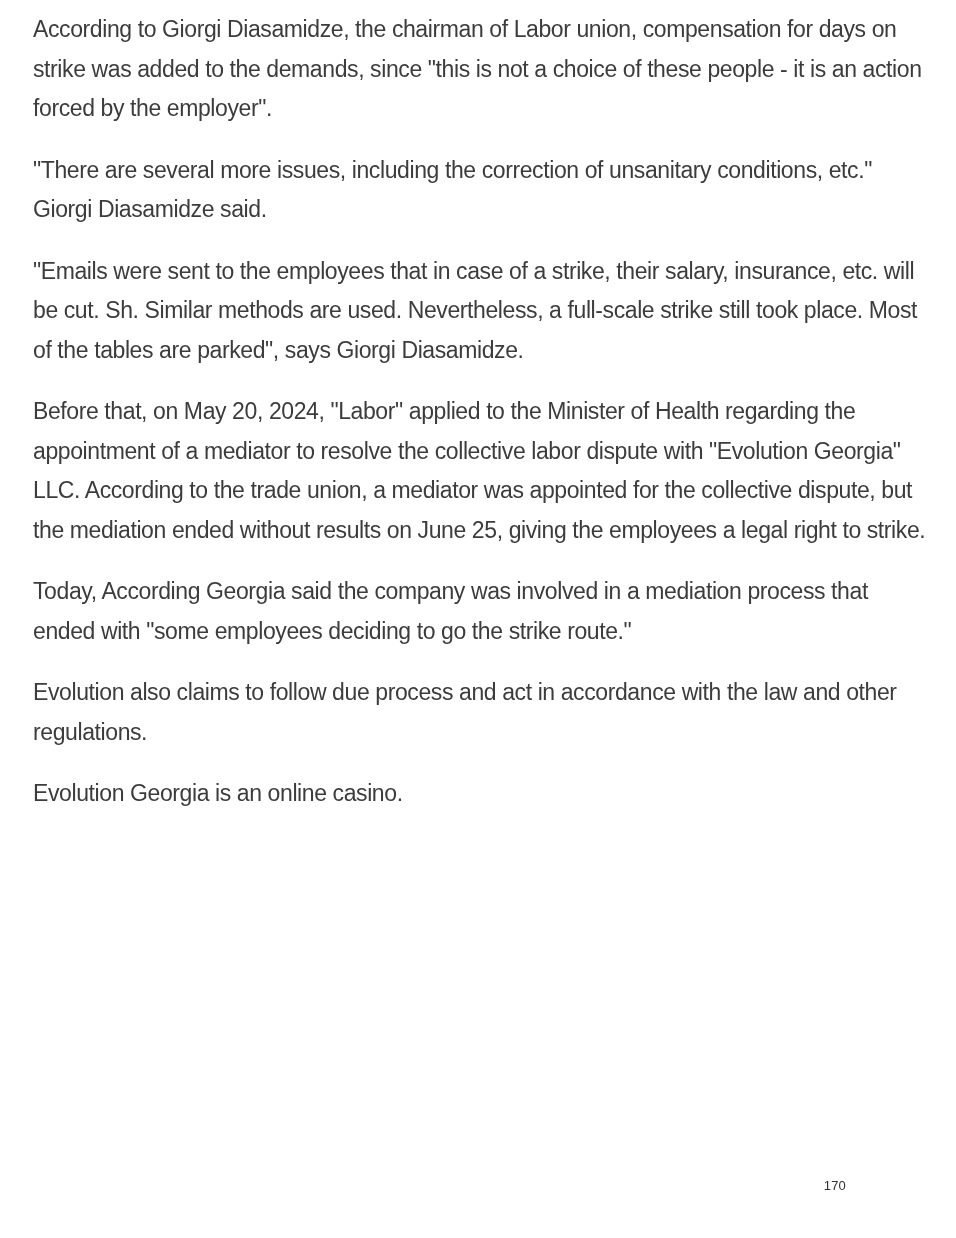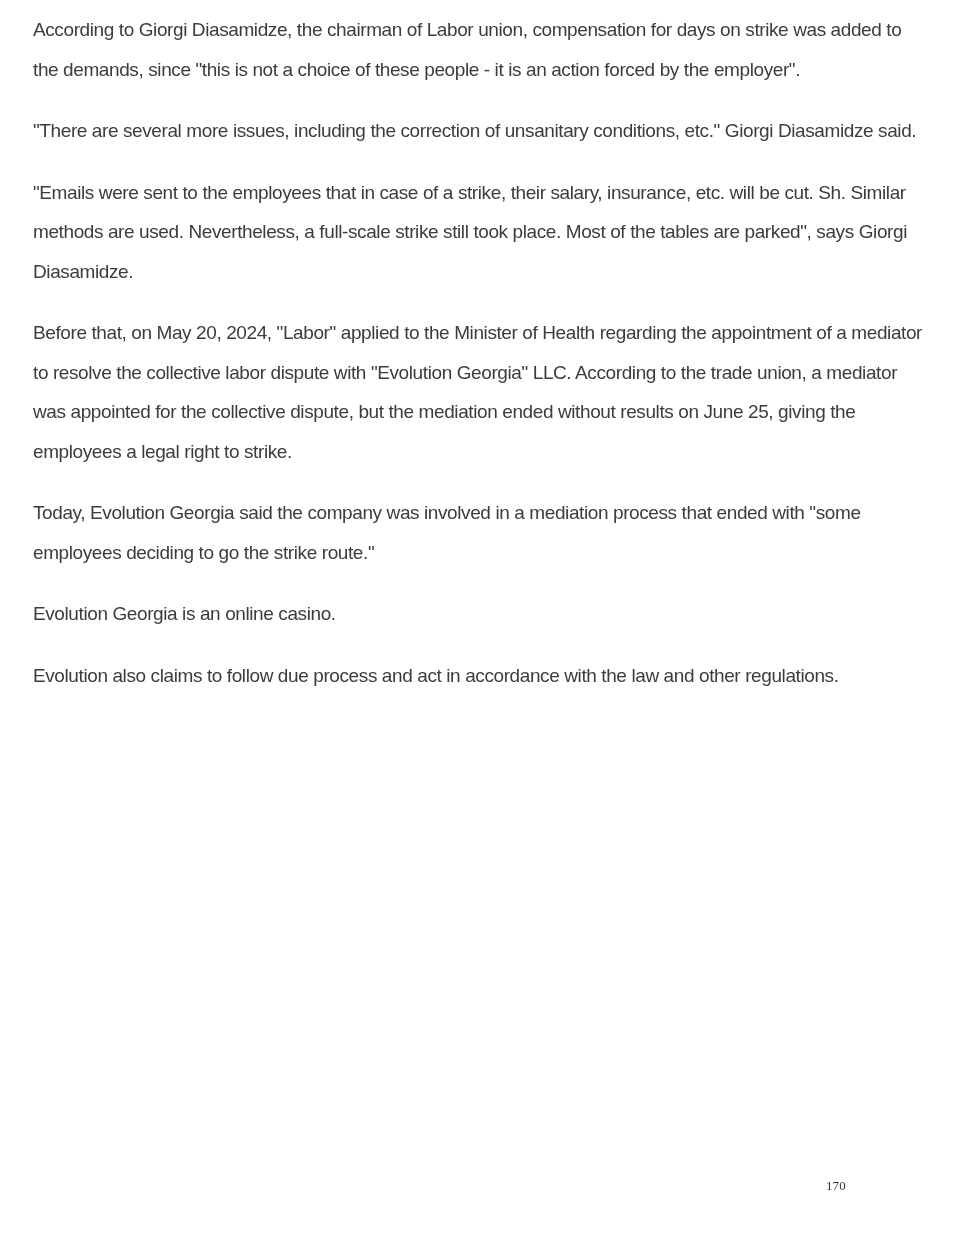--- a/index.html
+++ b/index.html
@@ -15,45 +15,45 @@
     overflow: hidden;
   }
   .article {
     position: absolute;
     left: 33px;
     top: 10px;
     width: 895px;
   }
   .article p {
     margin: 0 0 22px 0;
-    font-size: 19px;
+    font-size: 23px;
     line-height: 39.5px;
     letter-spacing: -0.4px;
     color: #3c3c3c;
     font-weight: 400;
     text-align: left;
   }
   .page-number {
     position: absolute;
     top: 1178px;
     left: 790px;
     width: 56px;
     text-align: right;
     font-size: 13px;
     letter-spacing: 0.2px;
     color: #333333;
-    font-family: Liberation Serif, serif;
+    font-family: Liberation Sans, sans-serif;
   }
 </style>
 </head>
 <body>
 
 <div class="article">
   <p>According to Giorgi Diasamidze, the chairman of Labor union, compensation for days on strike was added to the demands, since "this is not a choice of these people - it is an action forced by the employer".</p>
   <p>"There are several more issues, including the correction of unsanitary conditions, etc." Giorgi Diasamidze said.</p>
   <p>"Emails were sent to the employees that in case of a strike, their salary, insurance, etc. will be cut. Sh. Similar methods are used. Nevertheless, a full-scale strike still took place. Most of the tables are parked", says Giorgi Diasamidze.</p>
   <p>Before that, on May 20, 2024, "Labor" applied to the Minister of Health regarding the appointment of a mediator to resolve the collective labor dispute with "Evolution Georgia" LLC. According to the trade union, a mediator was appointed for the collective dispute, but the mediation ended without results on June 25, giving the employees a legal right to strike.</p>
-  <p>Today, Evolution Georgia said the company was involved in a mediation process that ended with "some employees deciding to go the strike route."</p>
+  <p>Today, According Georgia said the company was involved in a mediation process that ended with "some employees deciding to go the strike route."</p>
+  <p>Evolution also claims to follow due process and act in accordance with the law and other regulations.</p>
   <p>Evolution Georgia is an online casino.</p>
-  <p>Evolution also claims to follow due process and act in accordance with the law and other regulations.</p>
 </div>
 
 <div class="page-number">170</div>
 
 </body></html>

